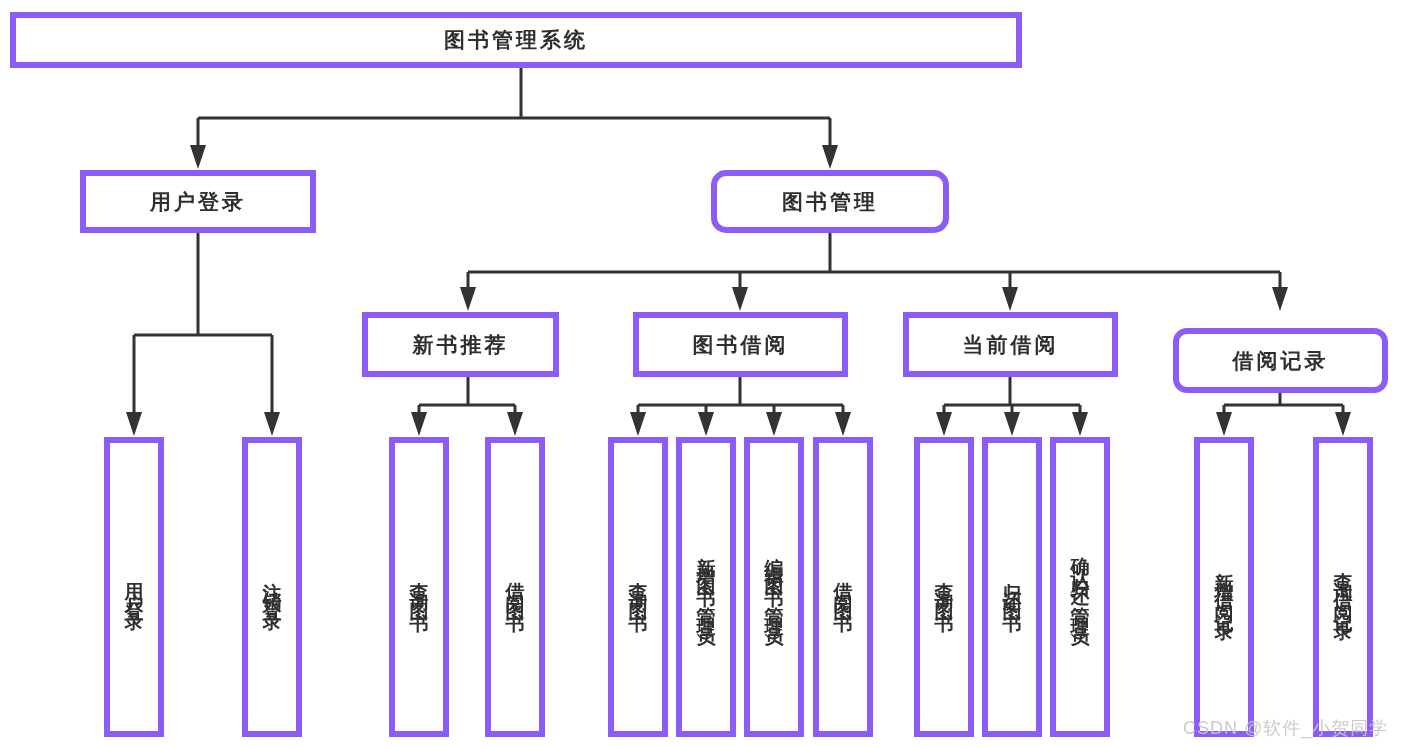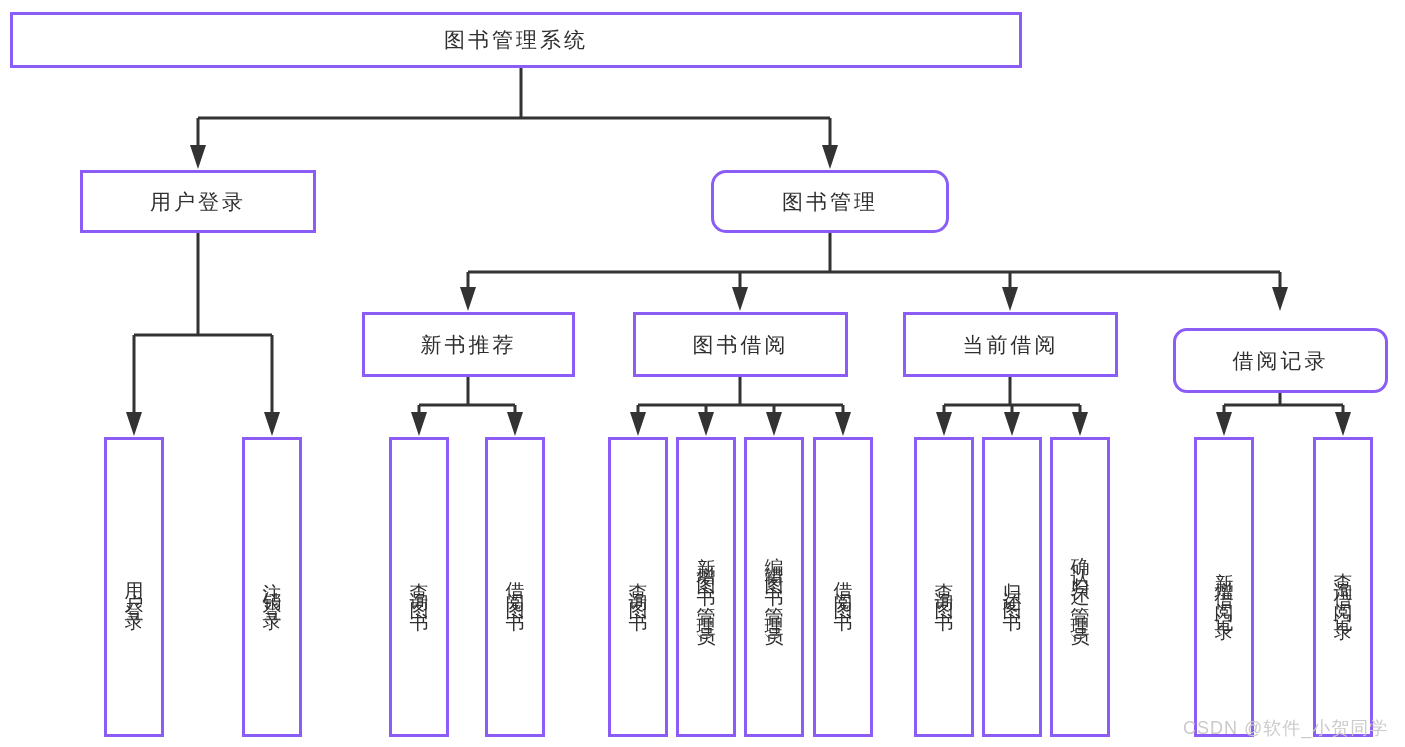--- a/index.html
+++ b/index.html
@@ -12,43 +12,44 @@
     overflow: hidden;
   }
   .connector-layer {
     position: absolute;
     left: 0; top: 0;
     z-index: 0;
   }
   .box {
     position: absolute;
     background: #ffffff;
-    border: 3px solid #8b5cf6;
+    border: 6px solid #8b5cf6;
     box-sizing: border-box;
     display: flex;
     align-items: center;
     justify-content: center;
     color: #2f2f2f;
     z-index: 1;
+    font-weight: bold;
   }
   .h-box { font-size: 21px; letter-spacing: 3px; }
   .leaf { top: 437px; width: 60px; height: 300px; }
   .leaf .v-label {
     writing-mode: vertical-rl;
     text-orientation: mixed;
     font-size: 19px;
     letter-spacing: 10px;
     color: #2f2f2f;
     white-space: nowrap;
   }
   
   #n-root        { left: 10px;   top: 12px;  width: 1012px; height: 56px; }
   #n-user-login  { left: 80px;   top: 170px; width: 236px;  height: 63px; }
   #n-book-mgmt   { left: 711px;  top: 170px; width: 238px;  height: 63px; border-radius: 15px; }
-  #n-new-rec     { left: 362px;  top: 312px; width: 213px;  height: 65px; }
+  #n-new-rec     { left: 362px;  top: 312px; width: 197px;  height: 65px; }
   #n-book-borrow { left: 633px;  top: 312px; width: 215px;  height: 65px; }
   #n-cur-borrow  { left: 903px;  top: 312px; width: 215px;  height: 65px; }
   #n-records     { left: 1173px; top: 328px; width: 215px;  height: 65px; border-radius: 14px; }
   
   #l-user-login  { left: 104px; }
   #l-logout      { left: 242px; }
   #l-rec-query   { left: 389px; }
   #l-rec-borrow  { left: 485px; }
   #l-bb-query    { left: 608px; }
   #l-bb-add      { left: 676px; }

